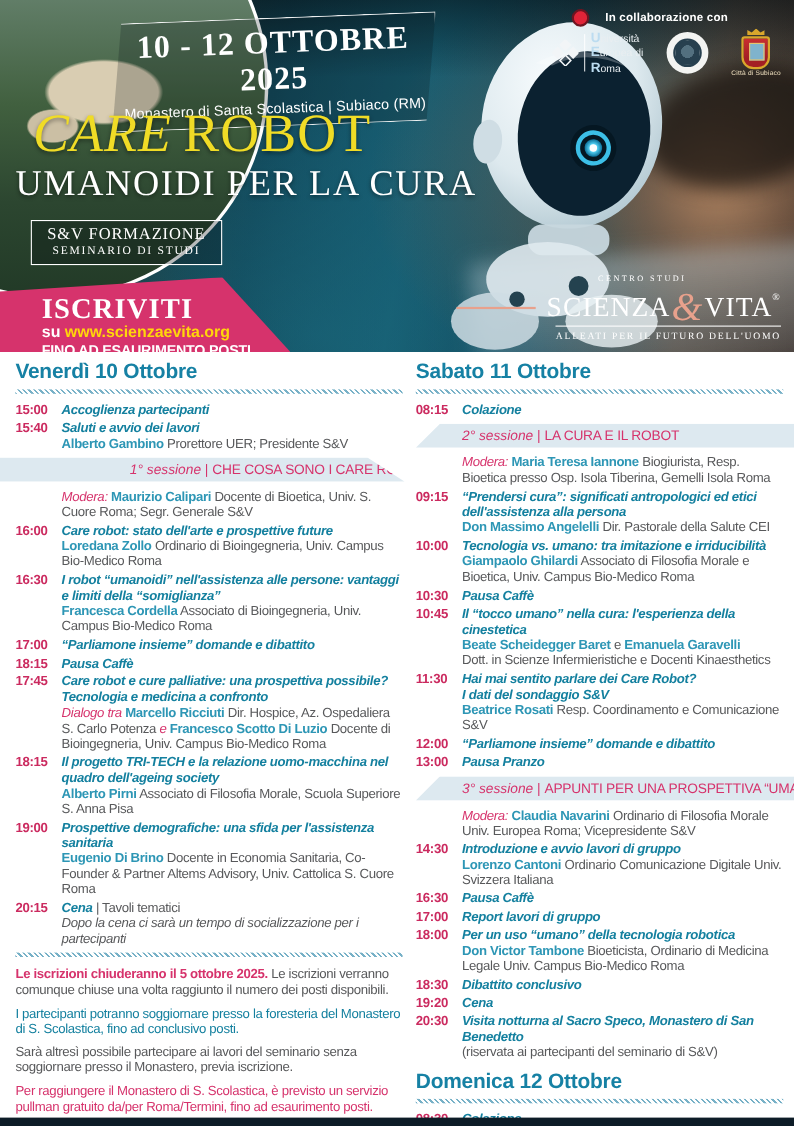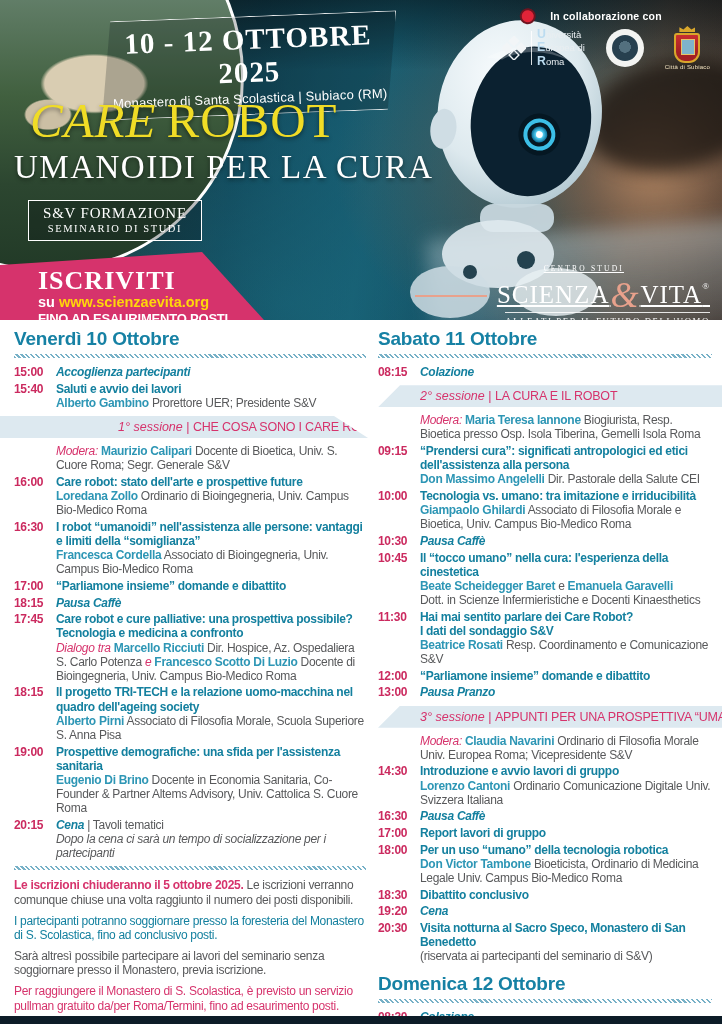--- a/index.html
+++ b/index.html
@@ -76,40 +76,40 @@
   .formazione .l1{font-size:15px;letter-spacing:.8px;}
   .formazione .l2{font-size:10.5px;letter-spacing:1.6px;margin-top:1px;}
   
   .iscriviti{position:absolute;left:0;top:252px;width:264px;height:68px;background:var(--pink);
       clip-path:polygon(0 13px,202px 0,264px 68px,0 68px);padding:15px 0 0 38px;line-height:1.05;}
   .iscriviti .l1{font-family:"Liberation Serif",serif;font-size:26px;color:#fff;letter-spacing:1px;font-weight:700;}
   .iscriviti .l2{font-size:14.5px;color:#fff;font-weight:700;margin-top:1px;}
   .iscriviti .l2 .url{color:var(--yellow);}
   .iscriviti .l3{font-size:13px;color:#fff;font-weight:700;letter-spacing:-.2px;margin-top:1px;}
   
-  .sv-logo{position:absolute;right:12px;top:264px;text-align:right;color:#fff;text-decoration:underline;}
+  .sv-logo{position:absolute;right:12px;top:248px;text-align:right;color:#fff;}
   .sv-top{font-size:7.5px;letter-spacing:2.2px;font-family:"Liberation Serif",serif;margin-right:86px;}
   .sv-name{font-family:"Liberation Serif",serif;font-size:25px;letter-spacing:1px;line-height:1;}
   .sv-rule{display:inline-block;width:72px;height:2px;background:var(--salmon);vertical-align:6px;margin-right:10px;}
   .sv-amp{color:var(--salmon);font-style:italic;font-size:36px;font-family:"Liberation Serif",serif;
       position:relative;top:4px;margin:0 1px;}
   .sv-reg{font-size:9px;vertical-align:14px;}
   .sv-tag{display:inline-block;font-family:"Liberation Serif",serif;font-size:8.8px;letter-spacing:1.6px;
       border-top:1px solid rgba(255,255,255,.85);padding-top:3px;margin-top:3px;}
   
   .col{position:absolute;top:328px;}
   .col-left{left:14px;width:352px;}
   .col-right{left:378px;width:334px;}
   .day-title{font-size:19px;font-weight:700;color:#1681a4;letter-spacing:-.2px;margin-bottom:4px;}
   .sep{height:4px;margin-bottom:7px;opacity:.85;
       background:repeating-linear-gradient(45deg,#5fa3bd 0 1.5px,transparent 1.5px 3.5px);}
   .row{display:flex;gap:6px;margin:2.5px 0;}
   .time{flex:0 0 36px;font-size:12px;font-weight:700;color:var(--pink2);letter-spacing:-.3px;}
   .txt{flex:1;font-size:12px;line-height:1.18;letter-spacing:-.3px;}
-  .seg-t{color:var(--teal);font-weight:700;}
+  .seg-t{color:var(--teal);font-weight:700;font-style:italic;}
   .seg-ti{color:var(--teal);font-weight:700;font-style:italic;}
   .seg-n{color:var(--teal2);font-weight:700;}
   .seg-d{color:var(--gray);}
   .seg-di{color:var(--gray);font-style:italic;}
   .seg-p{color:var(--pink);font-style:italic;}
   .seg-pb{color:var(--pink);font-weight:700;}
   .seg-tl{color:var(--teal);}
   .seg-pk{color:var(--pink);text-align:center;}
   .session-bar{background:var(--bar);white-space:nowrap;font-size:12.5px;padding:4px 6px;margin:6px 0;}
   .col-left .session-bar{margin-left:-14px;margin-right:-2px;padding-left:118px;

